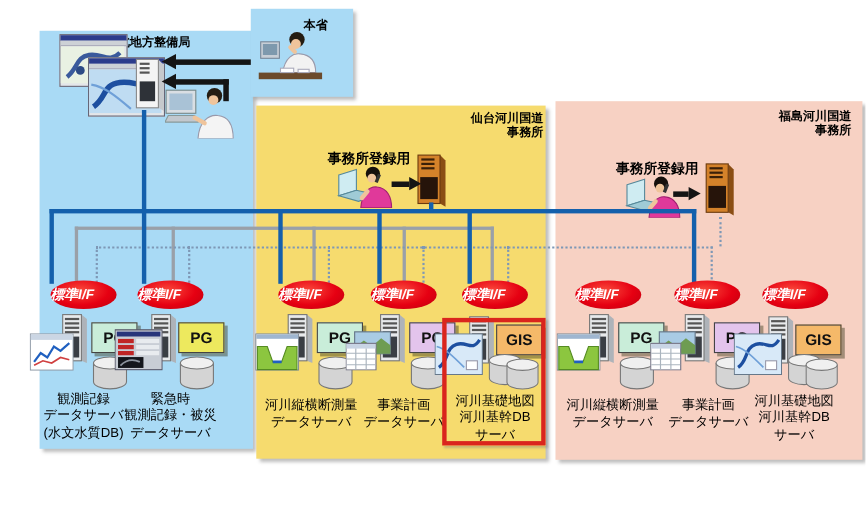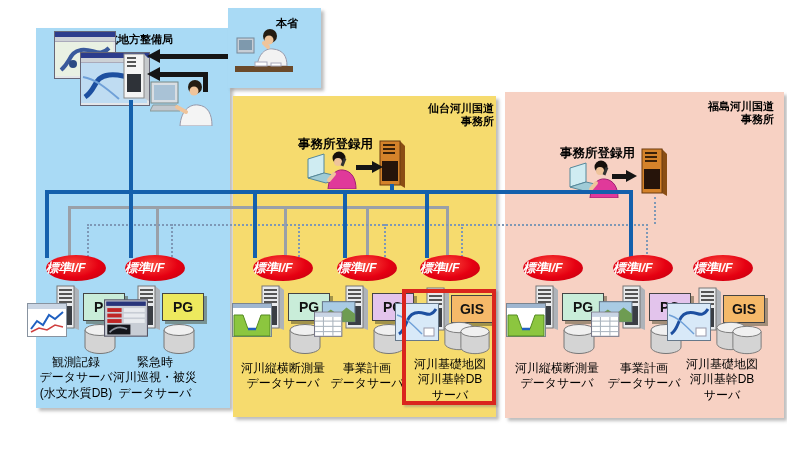--- a/index.html
+++ b/index.html
@@ -294,21 +294,21 @@
     <svg class="abs" style="left:4px;top:14px;" width="44" height="38">
         <use href="#sym-monitor"></use>
       </svg>
     <div class="abs tag tag-yellow" style="left:62px;top:8px;">
         <span>PG</span>
       </div>
     <svg class="abs" style="left:62px;top:38px;" width="34" height="32">
         <use href="#sym-cyl"></use>
       </svg>
     <div class="abs clabel ml" style="left:-8px;top:70px;">緊急時
-河川巡視・被災
+観測記録・被災
 データサーバ</div>
   </div>
 
   <div class="abs cluster" style="left:228px;top:285px;">
     <svg class="abs" style="left:30px;top:0;" width="28" height="46">
         <use href="#sym-server-sm"></use>
       </svg>
     <svg class="abs" style="left:4px;top:18px;" width="40" height="34">
         <use href="#sym-xsec"></use>
       </svg>

